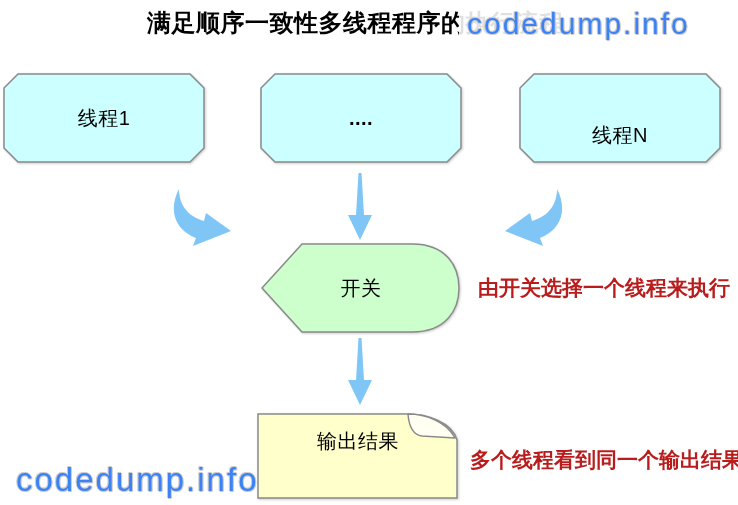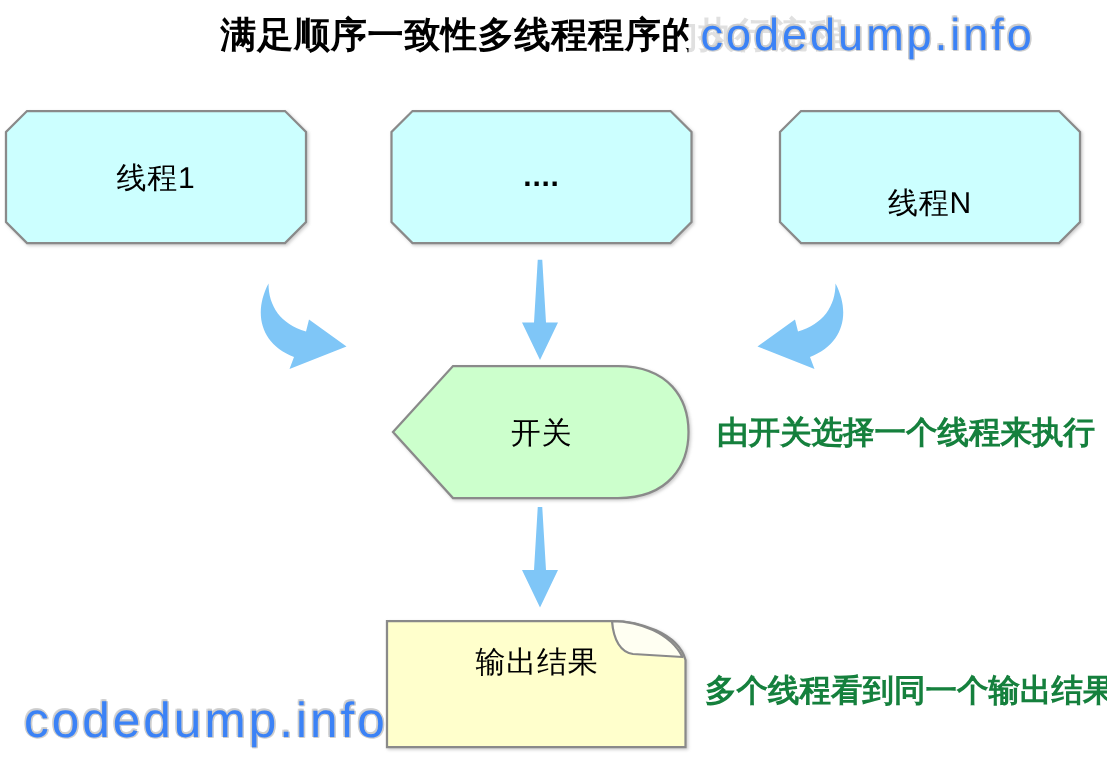--- a/index.html
+++ b/index.html
@@ -60,21 +60,21 @@
     display: flex; align-items: center; justify-content: center;
     font-size: 20px;
     color: #000000;
     z-index: 4;
     letter-spacing: 0.5px;
   }
 
   .annotation {
     font-size: 21px;
     font-weight: 600;
-    color: #15803d;
+    color: #b91c1c;
     white-space: nowrap;
     z-index: 3;
   }
 
   .z3 { z-index: 3; }
 
   .mirror { transform: scaleX(-1); }
 </style>
 </head>
 <body>

